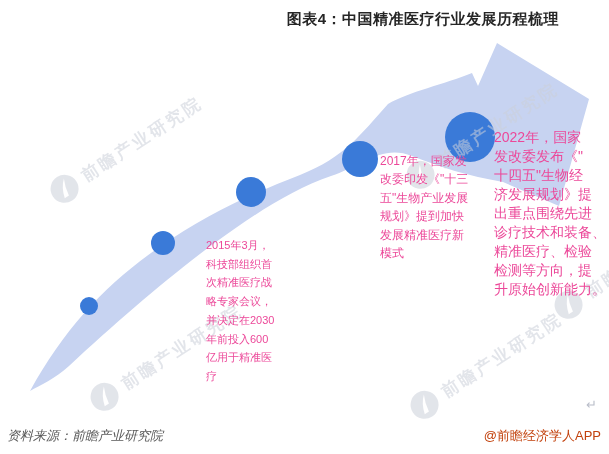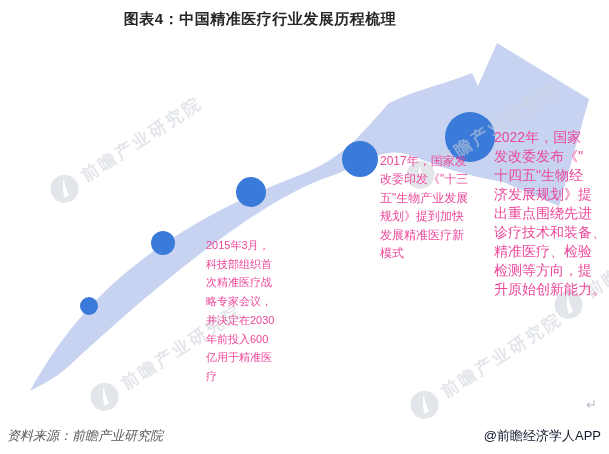--- a/index.html
+++ b/index.html
@@ -2,22 +2,23 @@
 <html><head>
 <meta charset="utf-8">
 <style>
   html,body{margin:0;padding:0;background:#fff;}
   .stage{
     position:relative;width:609px;height:454px;background:#ffffff;
     overflow:hidden;font-family:"Liberation Sans",sans-serif;
   }
   .title{
     position:absolute;top:10px;left:0;width:520px;z-index:6;
-    text-align:center;font-size:15px;font-weight:bold;color:#262626;
+    text-align:right;font-size:15px;font-weight:bold;color:#262626;
     letter-spacing:0.5px;
+    padding-left:39px;
   }
   .arrow-svg{position:absolute;left:0;top:0;z-index:1;}
   
   .wm{
     position:absolute;z-index:2;display:flex;align-items:center;gap:7px;
     transform:rotate(-33deg);transform-origin:left center;opacity:.55;
     pointer-events:none;
   }
   .wm-text{
     font-size:17px;font-weight:bold;color:#ccd0da;letter-spacing:3px;
@@ -34,21 +35,21 @@
   }
   .t1{left:112px;top:301px;width:82px;font-size:13.5px;line-height:18.5px;}
   .t2{left:174px;top:236px;width:88px;font-size:11px;line-height:18.7px;margin-left:32px;}
   .t3{left:270px;top:188px;width:100px;font-size:13.5px;line-height:17.5px;}
   .t4{left:380px;top:152px;width:122px;font-size:12px;line-height:18.4px;}
   .t5{left:494px;top:128px;width:116px;font-size:14px;line-height:19px;}
   .footer{
     position:absolute;bottom:9px;left:7px;z-index:6;font-size:13px;color:#595959;font-style:italic;
   }
   .credit{
-    position:absolute;bottom:9px;right:8px;z-index:6;font-size:13px;color:#0f172a;
+    position:absolute;bottom:9px;right:8px;z-index:6;font-size:13px;color:#c2410c;
   }
   .return-glyph{
     position:absolute;right:12px;top:397px;z-index:5;font-size:13px;color:#b9bdc9;
   }
 </style>
 </head>
 <body>
 
 <div class="stage">
 

